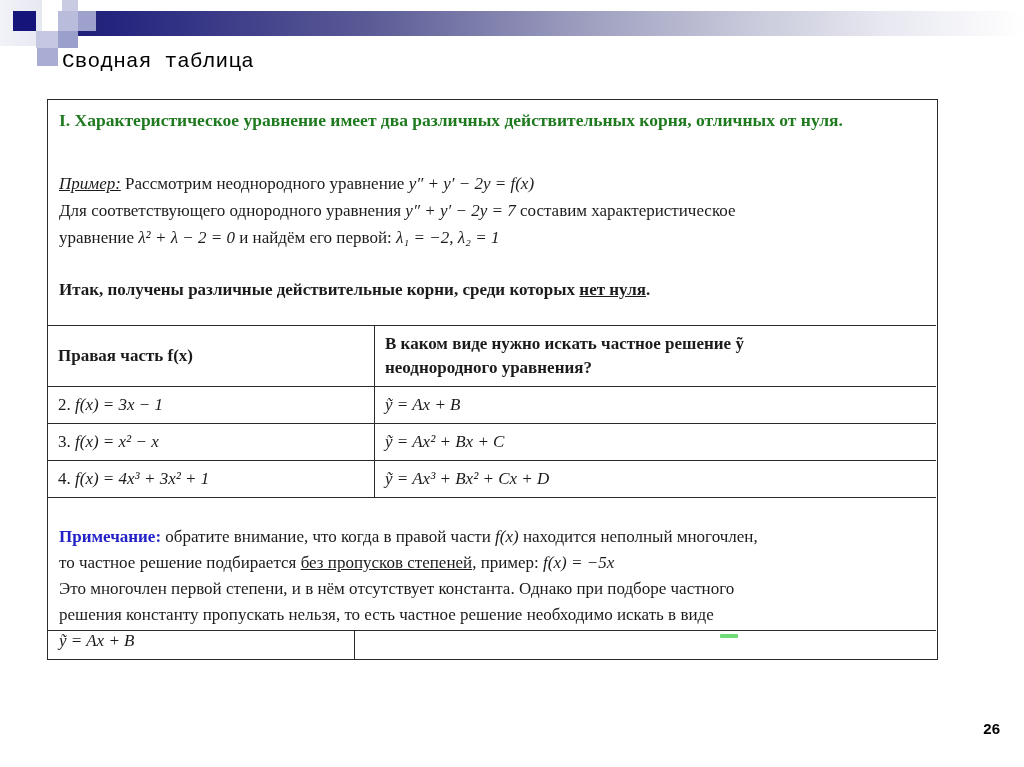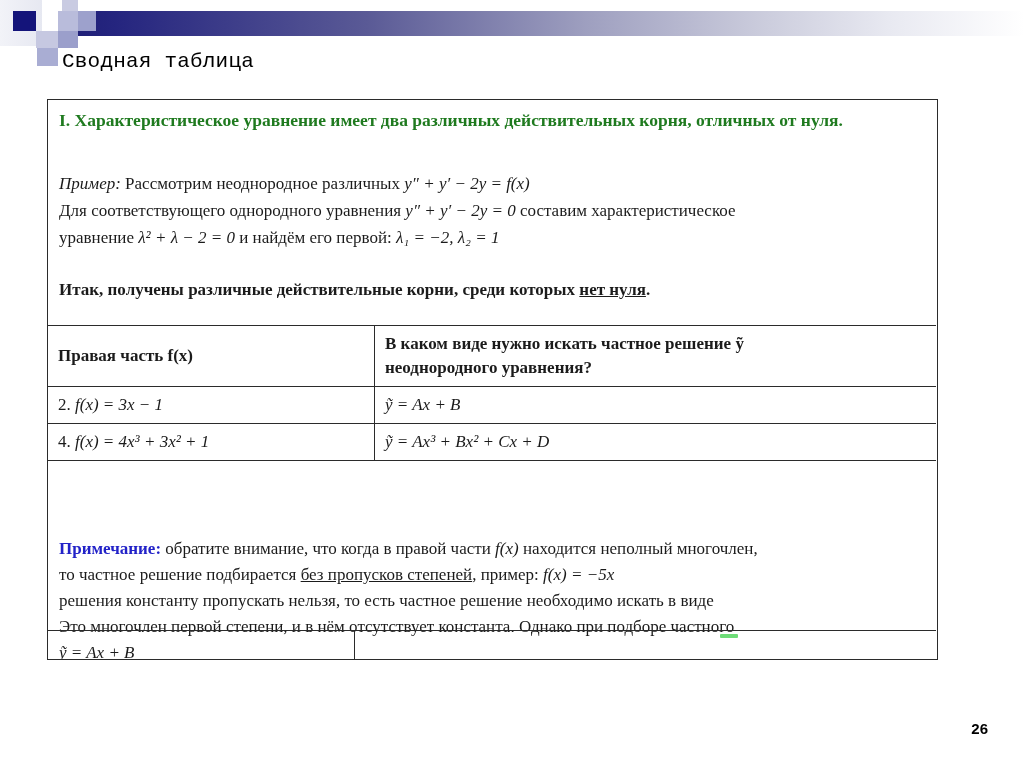--- a/index.html
+++ b/index.html
@@ -84,21 +84,21 @@
 
   
   #example-block {
     position: absolute;
     left: 11px; top: 70px;
     width: 868px;
     font-size: 17px;
     line-height: 27px;
     color: #1b1b1b;
   }
-  .ital { font-style: italic; }
+  .ital { font-style: italic; text-decoration: underline; }
   .mth  { font-style: italic; font-family: "Liberation Serif", serif; }
 
   #itak-line {
     position: absolute;
     left: 11px; top: 180px;
     font-size: 17px;
     color: #1b1b1b;
     font-weight: bold;
   }
   .udl { text-decoration: underline; }
@@ -130,21 +130,21 @@
     vertical-align: middle;
     line-height: 24px;
   }
   tr.r-tall td { height: 46px; }
   tr.r-norm td { height: 28px; }
   tr.hdr th    { height: 52px; }
 
   
   #note-block {
     position: absolute;
-    left: 11px; top: 436px;
+    left: 11px; top: 424px;
     width: 868px;
     font-size: 17px;
     line-height: 26px;
     color: #1b1b1b;
   }
   .note-label { color: #2222c8; font-weight: bold; }
 
   
   #bottom-rule {
     position: absolute;
@@ -162,21 +162,21 @@
     position: absolute;
     left: 672px; top: 534px;
     width: 18px; height: 4px;
     background: #6edc78;
     border-radius: 1px;
   }
 
   
   #page-number {
     position: absolute;
-    right: 36px; bottom: 30px;
+    right: 24px; bottom: 30px;
     font-size: 15px;
     font-weight: bold;
     color: #000000;
   }
 </style>
 </head>
 <body>
 
 <div id="header-band">
   <div class="sq sq-a"></div>
@@ -196,26 +196,26 @@
 
 <div id="slide-title">Сводная таблица</div>
 
 <div id="content-frame">
 
   <div id="green-heading" class="serif">I. Характеристическое уравнение имеет два различных действительных корня, отличных от нуля.</div>
 
   <div id="example-block" class="serif">
     <div>
       <span class="ital">Пример:</span>
-      <span>Рассмотрим неоднородное различных</span>
+      <span>Рассмотрим неоднородного уравнение</span>
       <span class="mth">y″ + y′ − 2y = f(x)</span>
     </div>
     <div>
       <span>Для соответствующего однородного уравнения</span>
-      <span class="mth">y″ + y′ − 2y = 0</span>
+      <span class="mth">y″ + y′ − 2y = 7</span>
       <span>составим характеристическое</span>
     </div>
     <div>
       <span>уравнение</span>
       <span class="mth">λ² + λ − 2 = 0</span>
       <span>и найдём его первой:</span>
       <span class="mth">λ₁ = −2, λ₂ = 1</span>
     </div>
   </div>
 
@@ -235,42 +235,49 @@
       </tr>
       <tr class="r-norm">
         <td class="c1">
           <span>2.</span>
           <span class="mth">f(x) = 3x − 1</span>
         </td>
         <td class="mth">ỹ = Ax + B</td>
       </tr>
       <tr class="r-norm">
         <td class="c1">
+          <span>3.</span>
+          <span class="mth">f(x) = x² − x</span>
+        </td>
+        <td class="mth">ỹ = Ax² + Bx + C</td>
+      </tr>
+      <tr class="r-norm">
+        <td class="c1">
           <span>4.</span>
           <span class="mth">f(x) = 4x³ + 3x² + 1</span>
         </td>
         <td class="mth">ỹ = Ax³ + Bx² + Cx + D</td>
       </tr>
     </tbody>
   </table>
 
   <div id="note-block" class="serif">
     <div>
       <span class="note-label">Примечание:</span>
       <span>обратите внимание, что когда в правой части</span>
       <span class="mth">f(x)</span>
       <span>находится неполный многочлен,</span>
     </div>
     <div>
       <span>то частное решение подбирается</span>
       <span class="udl">без пропусков степеней</span><span>, пример:</span>
       <span class="mth">f(x) = −5x</span>
     </div>
+    <div>Это многочлен первой степени, и в нём отсутствует константа. Однако при подборе частного</div>
     <div>решения константу пропускать нельзя, то есть частное решение необходимо искать в виде</div>
-    <div>Это многочлен первой степени, и в нём отсутствует константа. Однако при подборе частного</div>
     <div class="mth">ỹ = Ax + B</div>
   </div>
 
   <div id="bottom-rule"></div>
   <div id="bottom-div"></div>
   <div id="green-mark"></div>
 </div>
 
 <div id="page-number">26</div>
 

